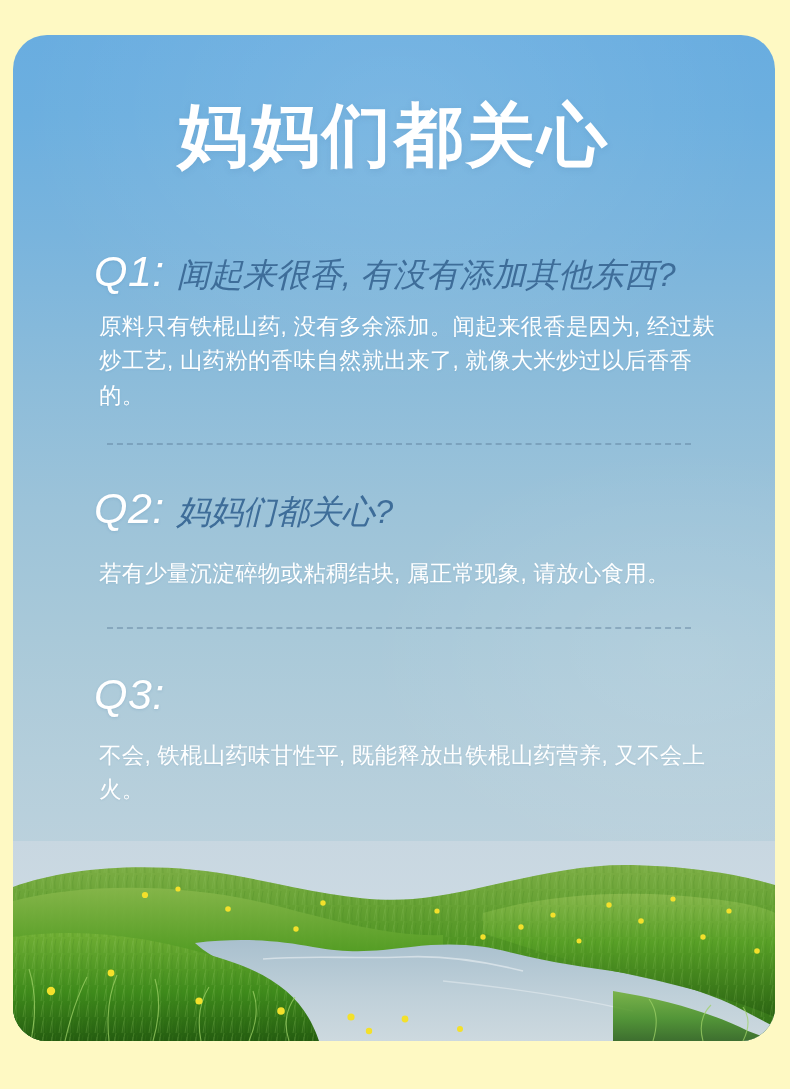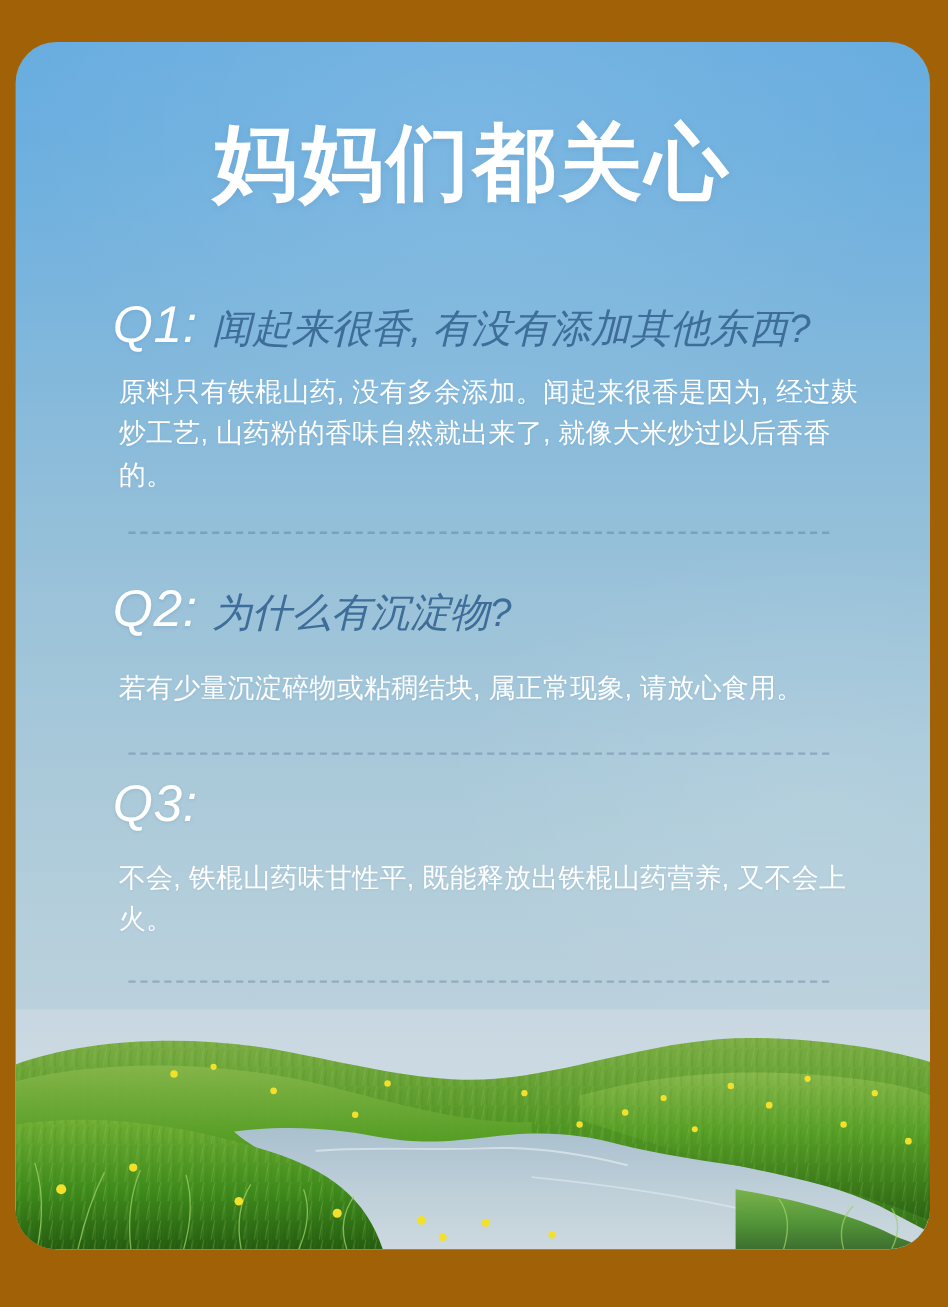--- a/index.html
+++ b/index.html
@@ -9,21 +9,21 @@
     height: 1089px;
     overflow: hidden;
     background: #ebebeb;
     font-family: "Liberation Sans", "DejaVu Sans", sans-serif;
   }
 
   .page {
     position: relative;
     width: 790px;
     height: 1089px;
-    background: #a16207;
+    background: #fef9c3;
   }
 
   
   .faq-card {
     position: absolute;
     left: 13px;
     top: 35px;
     width: 762px;
     height: 1006px;
     border-radius: 34px;
@@ -124,21 +124,21 @@
   }
 
   
   .faq-item.q1 .a-text { margin-top: 16px; }
   .faq-item.q1 .divider { margin-top: 30px; }
 
   .faq-item.q2 { margin-top: 41px; }
   .faq-item.q2 .a-text { margin-top: 26px; }
   .faq-item.q2 .divider { margin-top: 36px; }
 
-  .faq-item.q3 { margin-top: 19px; }
+  .faq-item.q3 { margin-top: 43px; }
   .faq-item.q3 .a-text { margin-top: 22px; }
   .faq-item.q3 .divider { margin-top: 33px; }
 
   
   .scenery {
     position: absolute;
     left: 0;
     right: 0;
     bottom: 0;
     height: 200px;
@@ -162,21 +162,21 @@
           <span class="q-label">Q1:</span>
           <span class="q-text">闻起来很香, 有没有添加其他东西?</span>
         </div>
         <p class="a-text">原料只有铁棍山药, 没有多余添加。闻起来很香是因为, 经过麸炒工艺, 山药粉的香味自然就出来了, 就像大米炒过以后香香的。</p>
         <div class="divider"></div>
       </div>
 
       <div class="faq-item q2">
         <div class="q-row">
           <span class="q-label">Q2:</span>
-          <span class="q-text">为什么有沉淀物?</span>
+          <span class="q-text">妈妈们都关心?</span>
         </div>
         <p class="a-text">若有少量沉淀碎物或粘稠结块, 属正常现象, 请放心食用。</p>
         <div class="divider"></div>
       </div>
 
       <div class="faq-item q3">
         <div class="q-row">
           <span class="q-label">Q3:</span>
         </div>
         <p class="a-text">不会, 铁棍山药味甘性平, 既能释放出铁棍山药营养, 又不会上火。</p>

